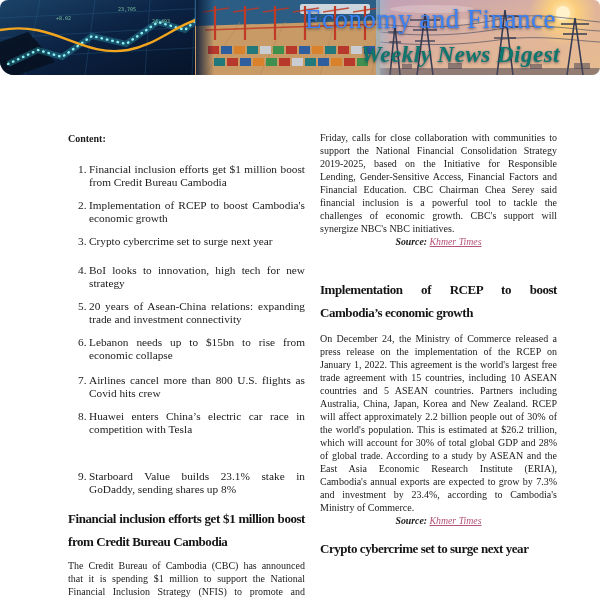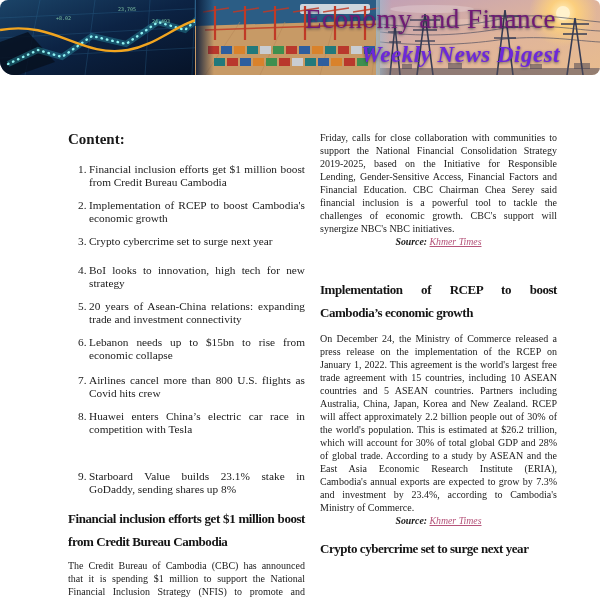--- a/index.html
+++ b/index.html
@@ -8,45 +8,45 @@
     font-family:"Liberation Serif","DejaVu Serif",serif;color:#1a1a1a;
   }
   
   .banner{
     position:absolute;top:0;left:0;width:600px;height:75px;
     border-radius:8px 6px 8px 14px;overflow:hidden;
   }
   .banner svg{display:block;width:100%;height:100%;}
   .banner-title{
     position:absolute;top:4px;right:44px;
-    font-size:27px;font-weight:400;color:#701a75;letter-spacing:.5px;
+    font-size:27px;font-weight:400;color:#3b82f6;letter-spacing:.5px;
     text-shadow:0 1px 3px rgba(8,18,50,.65);white-space:nowrap;
   }
   .banner-subtitle{
     position:absolute;top:42px;right:40px;
-    font-size:23px;font-style:italic;font-weight:700;color:#6d28d9;letter-spacing:.5px;
+    font-size:23px;font-style:italic;font-weight:700;color:#0f766e;letter-spacing:.5px;
     text-shadow:0 1px 3px rgba(8,18,50,.6);white-space:nowrap;
   }
   
   .issue{
     margin-top:10px;text-align:right;padding-right:77px;
     font-size:14px;font-weight:700;font-style:italic;color:#111;
   }
   
   .columns{
     position:absolute;top:131px;left:68px;width:489px;
     display:flex;gap:15px;
   }
   .col{width:237px;}
   .body{
     margin:0;font-size:10px;line-height:13px;text-align:justify;color:#1a1a1a;
   }
   .cut{text-align-last:justify;}
   .content-heading{
-    font-size:15px;font-weight:700;line-height:16px;margin:0 0 16px 0;font-family:Liberation Serif, serif;
+    font-size:10px;font-weight:700;line-height:16px;margin:0 0 16px 0;font-family:Liberation Serif, serif;
   }
   ol.toc{
     list-style:none;margin:15px 0 0 0;padding:0;counter-reset:c;
   }
   ol.toc li{
     counter-increment:c;position:relative;padding-left:21px;margin:0 0 10px 0;
     font-size:11.3px;line-height:13px;text-align:justify;
   }
   ol.toc li::before{
     content:counter(c) ".";position:absolute;left:10px;top:0;

